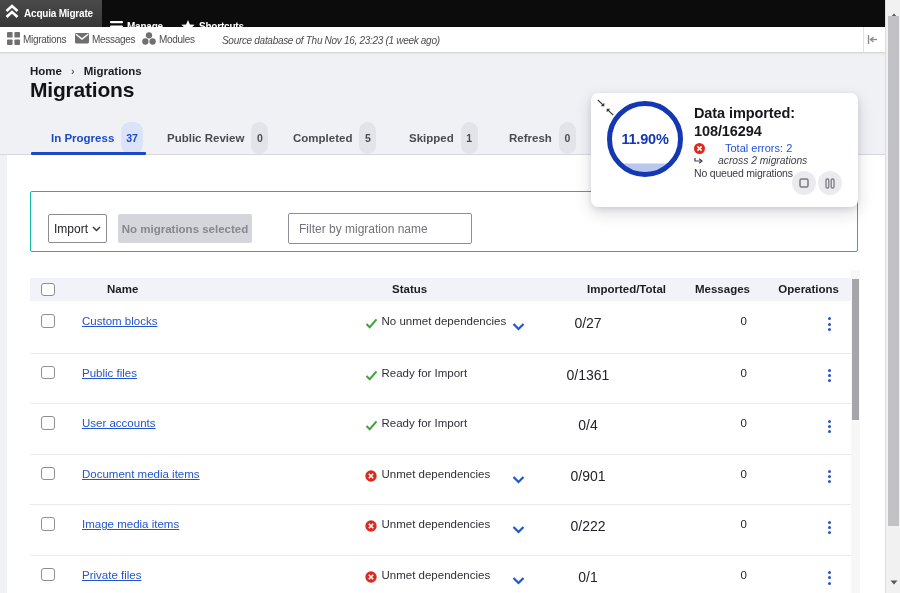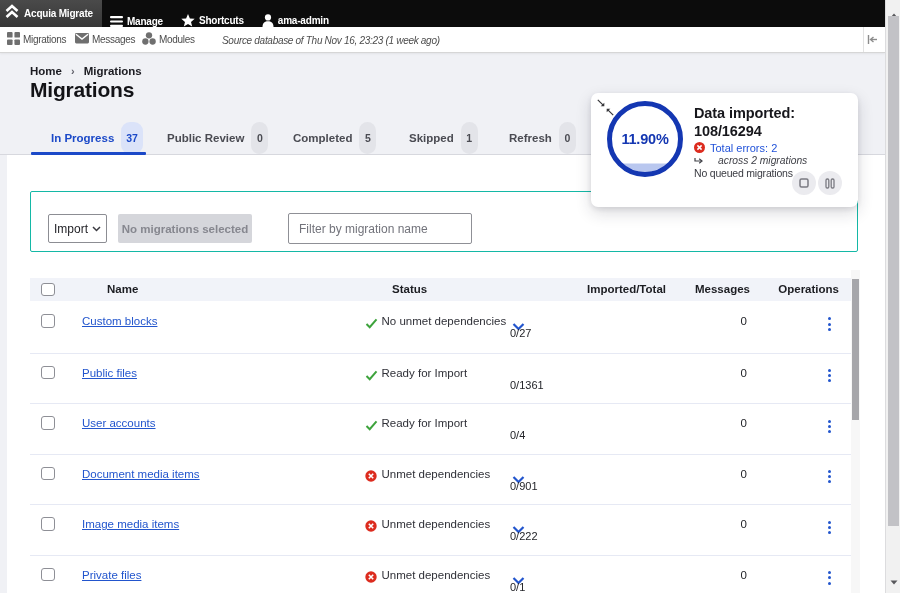--- a/index.html
+++ b/index.html
@@ -50,32 +50,32 @@
   .thead .hcell { position: absolute; top: 4.5px; font-size: 11.5px; font-weight: bold; color: #1c1d22; padding-left: 25px; }
   .trow { position: relative; height: 50.6px; background: #fff; border-top: 1px solid #e6e9f4; }
   .trow:first-child { border-top: none; margin-top: 1px; }
   .cb { position: absolute; left: 11px; width: 13.5px; height: 13.5px; border: 1px solid #8e8f96; border-radius: 3px; background: #fff; cursor: pointer; }
   .thead .cb { top: 4.5px; }
   .trow .cb { top: 12px; }
   .name-link { position: absolute; left: 52px; top: 13px; font-size: 11.5px; color: #2255cd; text-decoration: underline; cursor: pointer; white-space: nowrap; }
   .status-icon { position: absolute; left: 335px; top: 13px; width: 13px; height: 13px; }
   .status-text { position: absolute; left: 351.5px; top: 13px; font-size: 11.5px; color: #303138; white-space: nowrap; }
   .row-chevron { position: absolute; left: 482px; top: 15px; cursor: pointer; }
-  .imp-cell { position: absolute; left: 480px; top: 25px; width: 156px; text-align: left; font-size: 11px; color: #232429; }
+  .imp-cell { position: absolute; left: 480px; top: 13px; width: 156px; text-align: center; font-size: 14px; color: #232429; }
   .msg-cell { position: absolute; left: 640px; top: 13px; width: 77px; text-align: right; font-size: 11.5px; color: #232429; }
   .kebab { position: absolute; left: 793px; top: 10px; width: 12px; height: 24px; display: flex; flex-direction: column; align-items: center; justify-content: center; gap: 2.2px; cursor: pointer; }
   .kebab i { width: 3px; height: 3px; border-radius: 50%; background: #2255cd; }
 
   
   .pcard { position: absolute; left: 591px; top: 93px; width: 267px; height: 114px; background: #fff; border-radius: 7px; box-shadow: 0 2px 5px rgba(30,30,50,.1), 0 6px 16px rgba(30,30,50,.16); z-index: 40; }
   .pcard .collapse-icon { position: absolute; left: 6px; top: 6px; }
   .ring-wrap { position: absolute; left: 16px; top: 8px; width: 76px; height: 76px; }
   .ring-label { position: absolute; left: 0; top: 0; width: 76px; height: 76px; display: flex; align-items: center; justify-content: center; font-size: 14.5px; font-weight: bold; color: #1437b2; letter-spacing: -0.2px; }
   .pcard-title { position: absolute; left: 103px; top: 12px; font-size: 14.5px; font-weight: bold; color: #17171c; line-height: 17.5px; letter-spacing: -0.1px; }
-  .errors-row { position: absolute; left: 103px; top: 49px; display: flex; align-items: flex-start; gap: 5px; font-size: 11px; color: #2152d9; cursor: pointer; }
+  .errors-row { position: absolute; left: 103px; top: 49px; display: flex; align-items: flex-end; gap: 20px; font-size: 11px; color: #2152d9; cursor: pointer; }
   .across-row { position: absolute; left: 103px; top: 62px; font-size: 10.3px; font-style: italic; color: #3f4047; display: flex; align-items: center; gap: 15px; }
   .queue-row { position: absolute; left: 103px; top: 73.5px; font-size: 10.5px; letter-spacing: -0.2px; color: #3a3b42; }
   .round-btn { position: absolute; top: 78px; width: 24px; height: 24px; border-radius: 50%; background: #ebebef; border: none; display: flex; align-items: center; justify-content: center; cursor: pointer; }
   .round-btn.stop { left: 201px; }
   .round-btn.pause { left: 227px; }
 
   
   .tbl-scrollbar { position: absolute; left: 851px; top: 270px; width: 9px; height: 323px; background: #f7f7f7; z-index: 30; }
   .tbl-scrollbar .arrow-up { position: absolute; left: 1px; top: 2px; }
   .tbl-scrollbar .thumb { position: absolute; left: 1px; top: 9px; width: 7px; height: 141px; background: #a6a6aa; }
@@ -93,49 +93,40 @@
   <header class="topbar">
     <div class="brand">
       <span class="ticon">
         <svg width="14" height="15" viewBox="0 0 14 15">
             <path d="M1.5 7 L7 2 L12.5 7" fill="none" stroke="#fff" stroke-width="2.6"></path>
             <path d="M1.5 13 L7 8 L12.5 13" fill="none" stroke="#fff" stroke-width="2.6"></path>
           </svg>
       </span>
       <span class="brand-label">Acquia Migrate</span>
     </div>
-    <div id="topbar-items" style="display:flex;align-items:flex-end;margin-top:25px;">
+    <div id="topbar-items" style="display:flex;align-items:center;margin-top:25px;">
         <div class="topbar-item">
           <span class="ticon">
             <svg width="13" height="11" viewBox="0 0 13 11">
               <g fill="#fff">
                 <rect x="0" y="0" width="13" height="2.2" rx="1"></rect>
                 <rect x="0" y="4.4" width="13" height="2.2" rx="1"></rect>
                 <rect x="0" y="8.8" width="13" height="2.2" rx="1"></rect>
               </g>
             </svg>
           </span>
           <span>Manage</span>
         </div>
         <div class="topbar-item">
           <span class="ticon">
             <svg width="14" height="13" viewBox="0 0 14 13">
               <path d="M7 0 L8.9 4.4 L13.7 4.8 L10 7.9 L11.2 12.6 L7 10 L2.8 12.6 L4 7.9 L0.3 4.8 L5.1 4.4 Z" fill="#fff"></path>
             </svg>
           </span>
           <span>Shortcuts</span>
-        </div>
-        <div class="topbar-item">
-          <span class="ticon">
-            <svg width="12" height="13" viewBox="0 0 12 13">
-              <circle cx="6" cy="3.4" r="3.1" fill="#fff"></circle>
-              <path d="M0.5 13 C0.5 8.8 3 7.3 6 7.3 C9 7.3 11.5 8.8 11.5 13 Z" fill="#fff"></path>
-            </svg>
-          </span>
-          <span>ama-admin</span>
         </div>
       </div>
   </header>
 
   <div class="tray">
     <div id="tray-items" style="display:flex;align-items:center;height:100%;">
         <div class="tray-item" style="left: 0px;">
           <span class="ticon"><svg width="13" height="13" viewBox="0 0 14 14">
               <g fill="#6f6f6f">
                 <rect x="0" y="0" width="6" height="6" rx="1"></rect>

